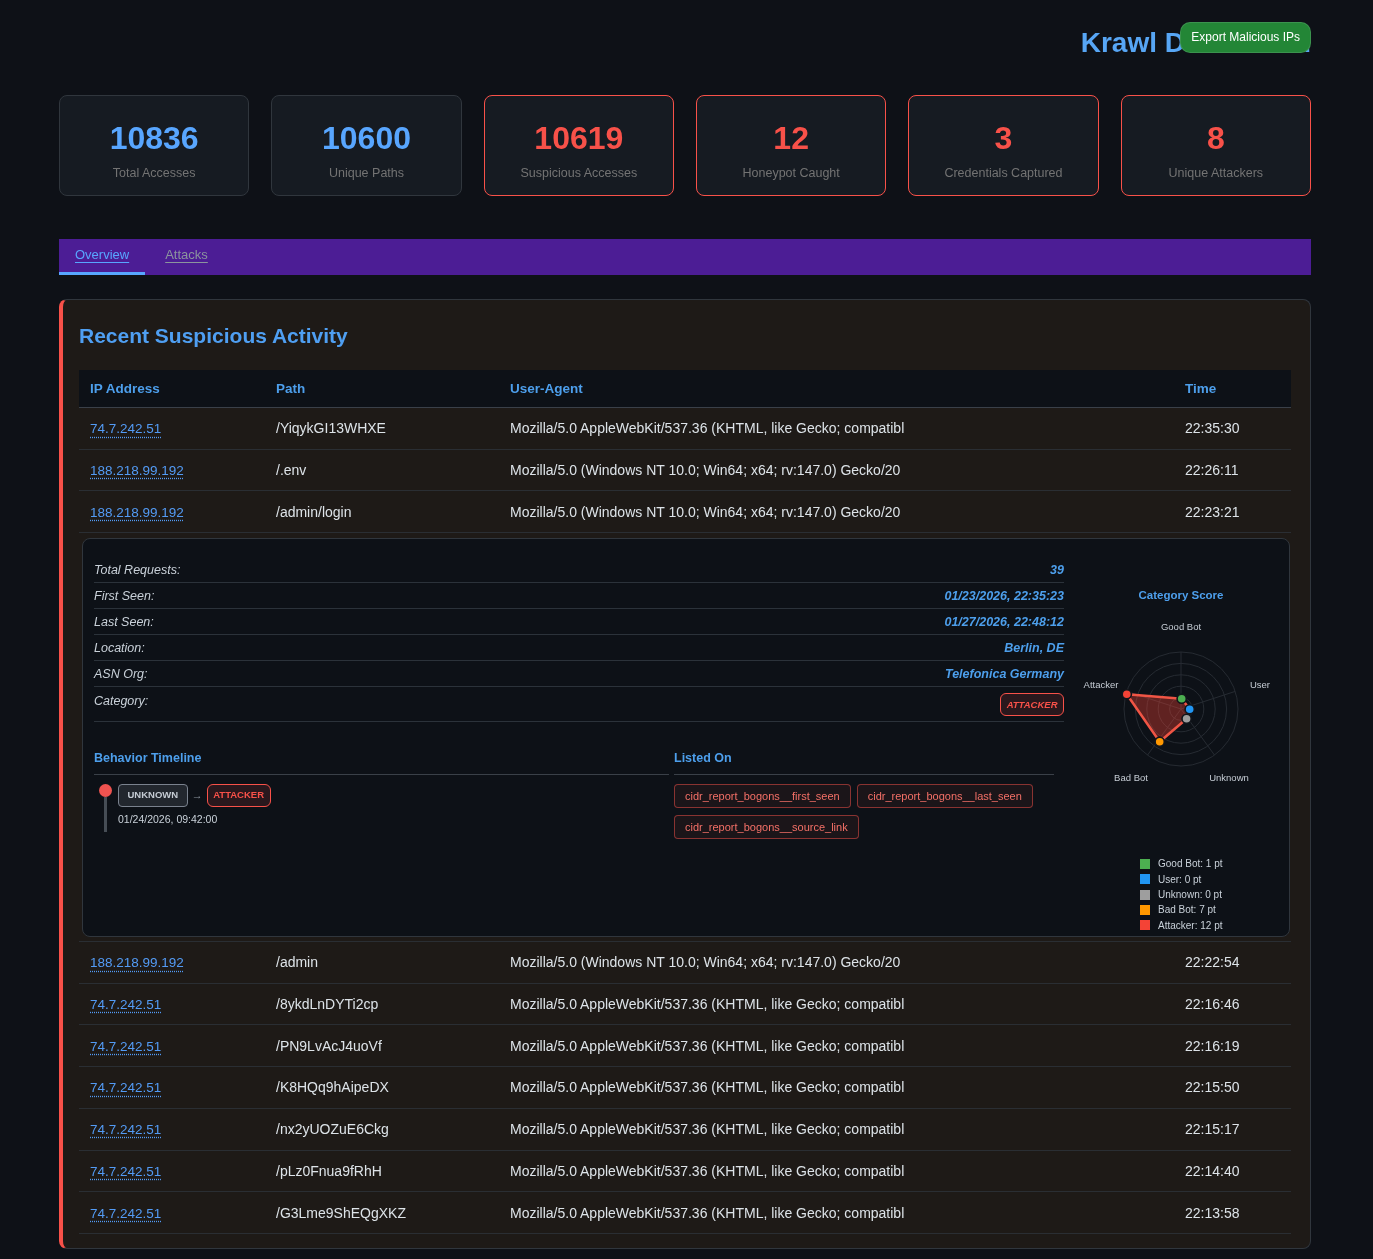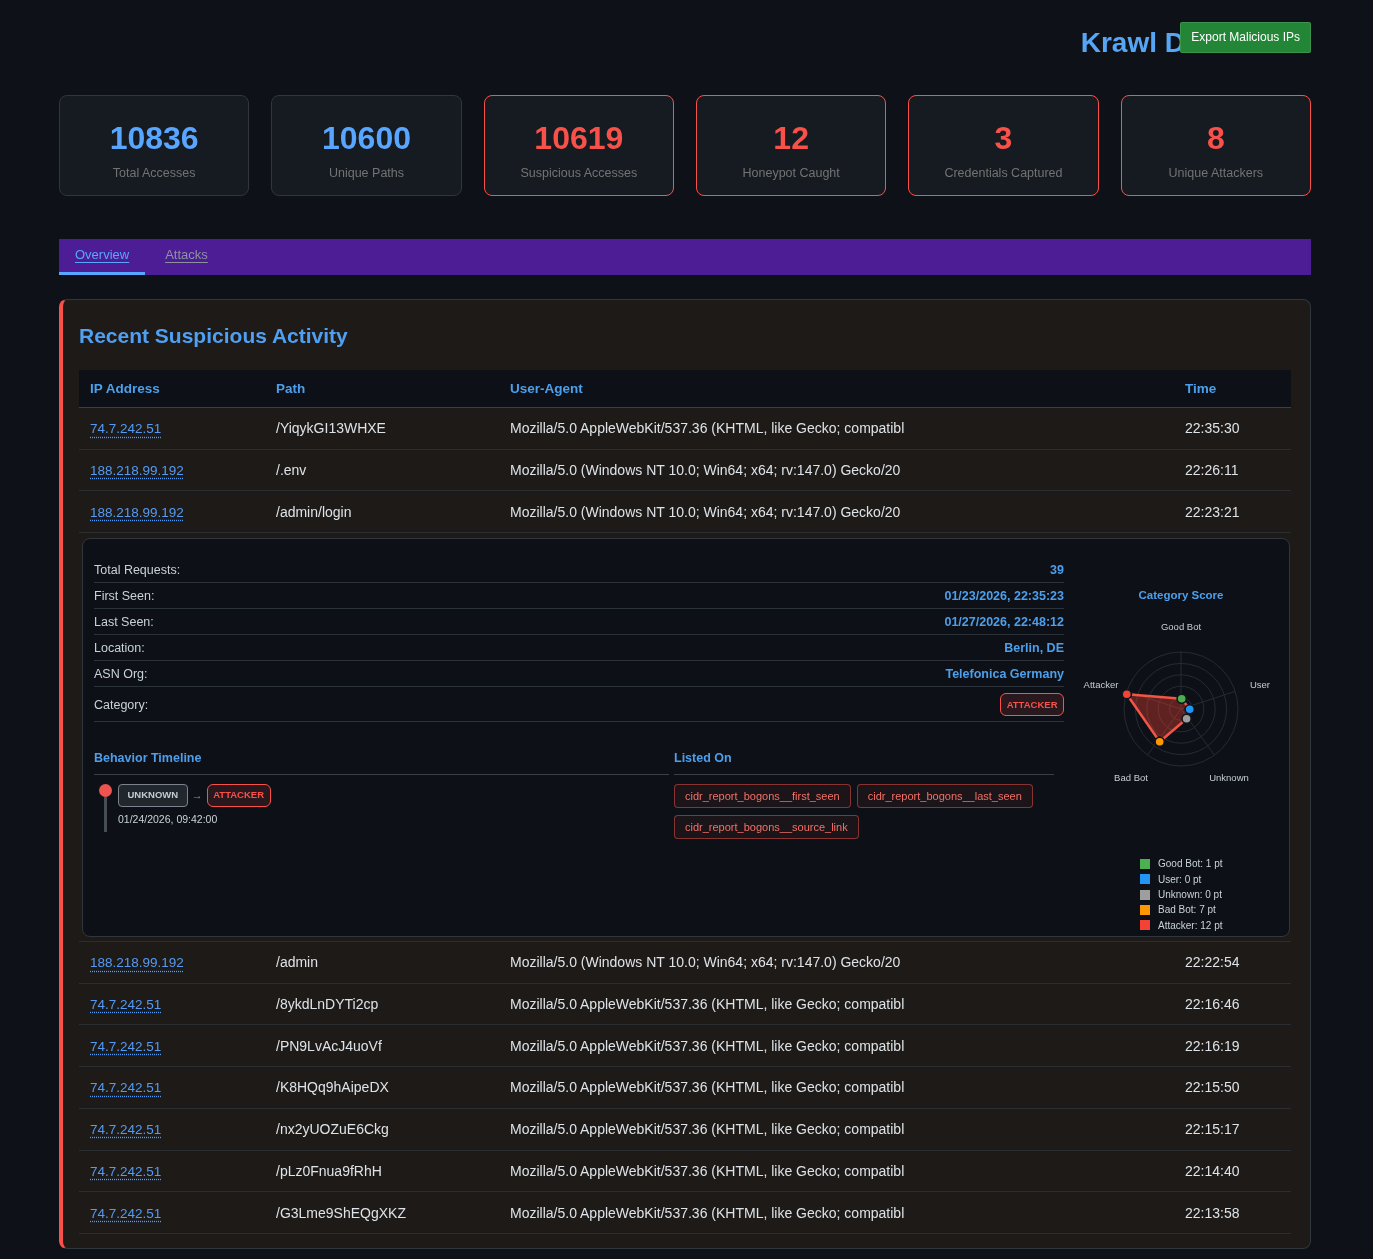--- a/index.html
+++ b/index.html
@@ -8,21 +8,21 @@
   width:1373px; height:1259px; overflow:hidden;
   background:#0e1117;
   font-family:"Liberation Sans", sans-serif;
   color:#dde3e8;
 }
 .wrap { position:relative; margin:0 62px 0 59px; }
 h1 { margin:0; padding-top:27.5px; text-align:right; font-size:28px; line-height:30px; font-weight:bold; color:#57a6f5; }
 .export-btn {
   position:absolute; top:22px; right:0; height:31px;
   background:#238636; color:#fff; font-size:12px; font-weight:normal;
-  border:1px solid rgba(240,246,252,0.12); border-radius:2px;
+  border:1px solid rgba(240,246,252,0.12); border-radius:10px;
   padding:0 10px; line-height:29px; font-family:"Liberation Sans", sans-serif;
 }
 
 .stats { display:flex; gap:22px; margin-top:37px; }
 .card {
   flex:1; height:101px; background:#161b22;
   border:1px solid #30363d; border-radius:8px;
   text-align:center; padding-top:23px;
 }
 .card .num { font-size:32px; line-height:38px; font-weight:bold; color:#58a6ff; }
@@ -49,21 +49,21 @@
 th { text-align:left; font-size:13.5px; font-weight:bold; color:#4d9fec; padding:0 0 0 11px; border-bottom:1px solid #3a4049; }
 tbody td { height:41.7px; font-size:14px; color:#dde3e8; padding:0 0 0 11px; border-bottom:1px solid #2a2e33; }
 a.ip { font-size:13.5px; color:#539bf5; text-decoration:underline dotted; text-underline-offset:3px; }
 
 td.detailcell { padding:5px 1px 4px 3px; height:auto; }
 .detail {
   position:relative; height:399px; background:#0d1117;
   border:1px solid #30363d; border-radius:8px; padding:18px 12px 12px 11px;
 }
 .kv { width:970px; }
-.kvrow { display:flex; justify-content:space-between; align-items:center; padding:4.5px 0; border-bottom:1px solid #2b323a; font-size:12.5px; line-height:16px; }
+.kvrow { display:flex; justify-content:space-between; align-items:flex-start; padding:4.5px 0; border-bottom:1px solid #2b323a; font-size:12.5px; line-height:16px;font-style:italic; }
 .kvrow .k { color:#c9d1d9; }
 .kvrow .v { color:#4d9fec; font-weight:bold; }
 .chip-red {
   display:inline-block; font-size:9.5px; font-weight:bold; color:#f85149;
   border:1px solid #f85149; border-radius:6px; background:rgba(248,81,73,0.12);
   padding:4.5px 5.5px; line-height:12px;
 }
 .twocol { display:flex; gap:5px; margin-top:29px; width:970px; }
 .bhv { width:575px; }
 .lst { width:380px; }

